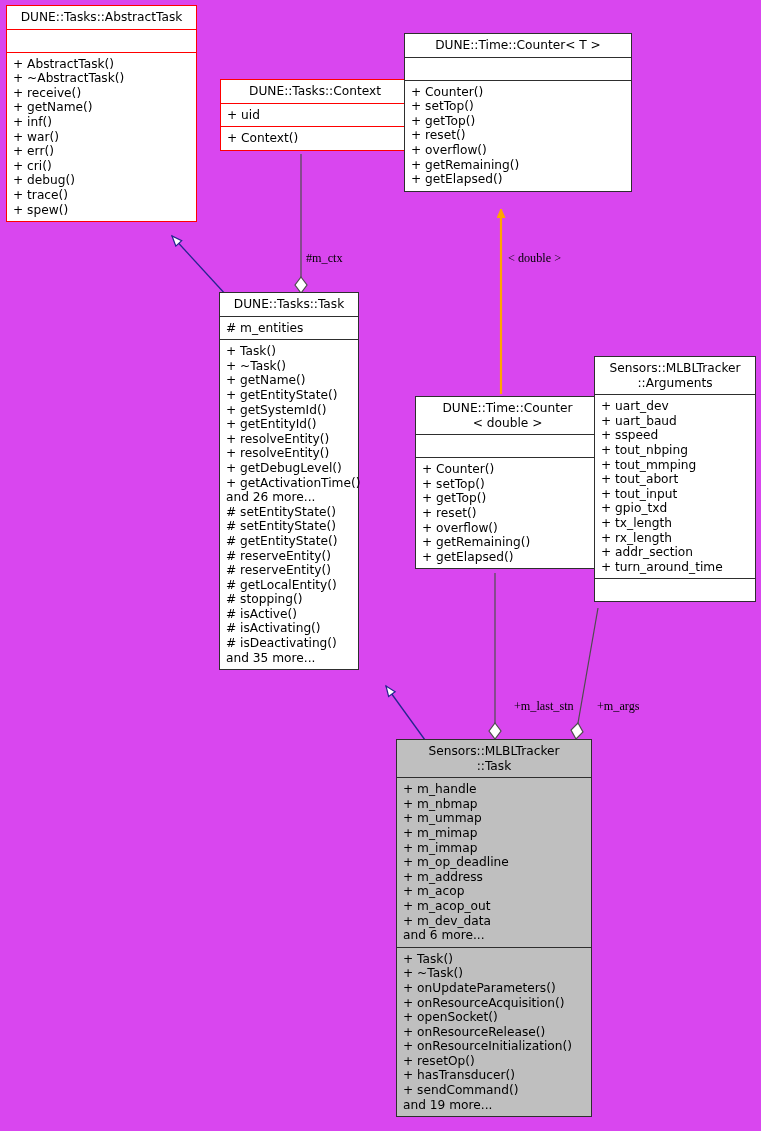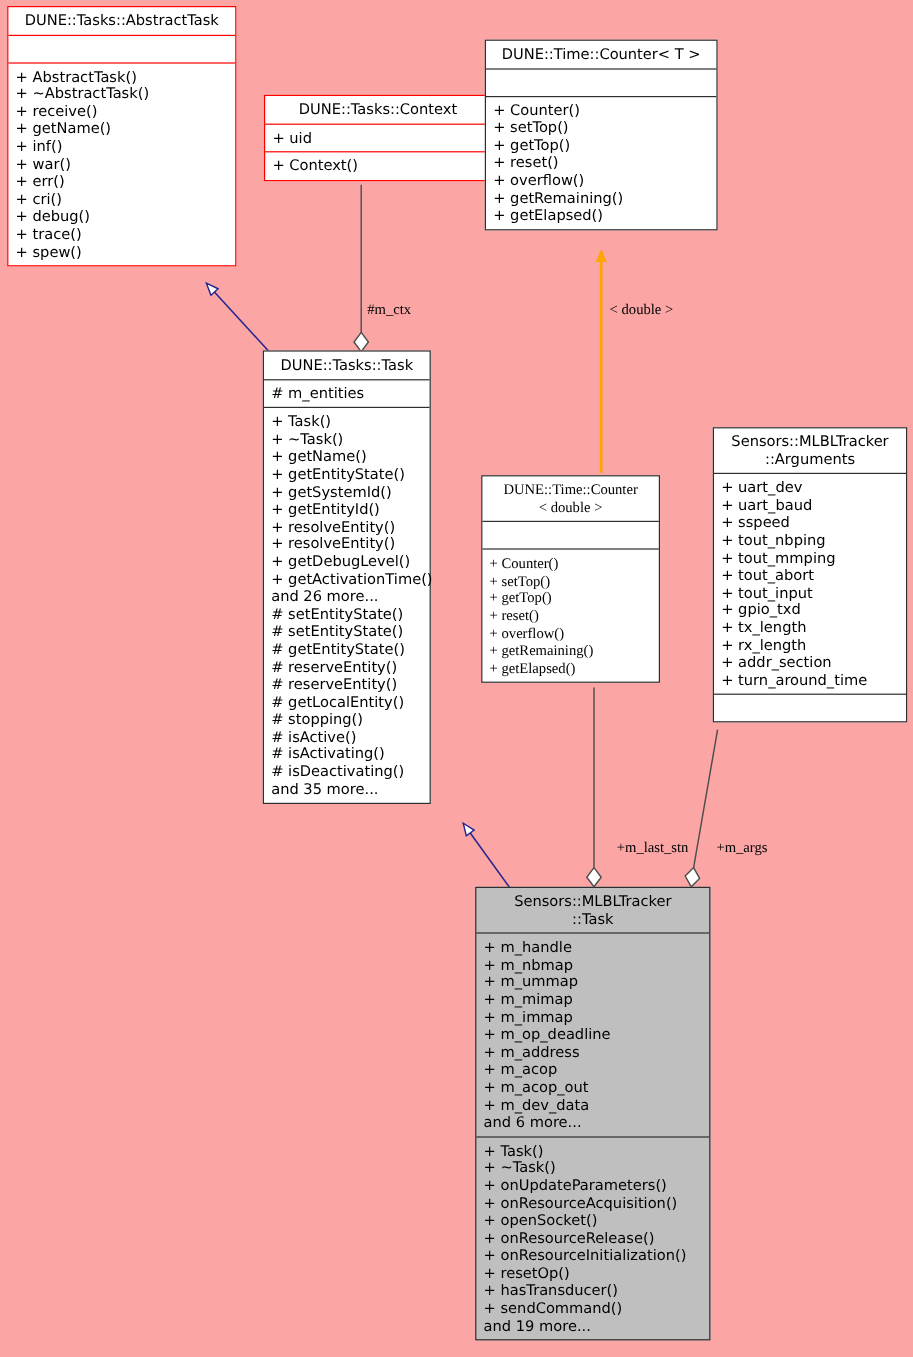--- a/index.html
+++ b/index.html
@@ -7,21 +7,21 @@
     padding: 0;
     background: #ffffff;
   }
   body {
     font-family: "DejaVu Sans", "Liberation Sans", sans-serif;
   }
   #canvas {
     position: relative;
     width: 761px;
     height: 1131px;
-    background: #fca5a5;
+    background: #d946ef;
     overflow: hidden;
   }
   svg.edges {
     position: absolute;
     left: 0;
     top: 0;
     width: 761px;
     height: 1131px;
     pointer-events: none;
   }
@@ -145,21 +145,21 @@
     <div class="sep"></div>
     <div class="compartment">
       <div class="row">+ uid</div>
     </div>
     <div class="sep"></div>
     <div class="compartment">
       <div class="row">+ Context()</div>
     </div>
   </div>
 
-  <div class="node" style="left:404px; top:33px; width:194px;">
+  <div class="node" style="left:404px; top:33px; width:228px;">
     <div class="title">DUNE::Time::Counter&lt; T &gt;</div>
     <div class="sep"></div>
     <div class="compartment empty"></div>
     <div class="sep"></div>
     <div class="compartment">
       <div class="row">+ Counter()</div>
       <div class="row">+ setTop()</div>
       <div class="row">+ getTop()</div>
       <div class="row">+ reset()</div>
       <div class="row">+ overflow()</div>
@@ -194,21 +194,21 @@
       <div class="row"># reserveEntity()</div>
       <div class="row"># getLocalEntity()</div>
       <div class="row"># stopping()</div>
       <div class="row"># isActive()</div>
       <div class="row"># isActivating()</div>
       <div class="row"># isDeactivating()</div>
       <div class="row">and 35 more...</div>
     </div>
   </div>
 
-  <div class="node" style="left:401px; top:396px; width:149px;font-family:Liberation Serif, serif;">
+  <div class="node" style="left:415px; top:396px; width:185px;">
     <div class="title">DUNE::Time::Counter
 &lt; double &gt;</div>
     <div class="sep"></div>
     <div class="compartment empty"></div>
     <div class="sep"></div>
     <div class="compartment">
       <div class="row">+ Counter()</div>
       <div class="row">+ setTop()</div>
       <div class="row">+ getTop()</div>
       <div class="row">+ reset()</div>

